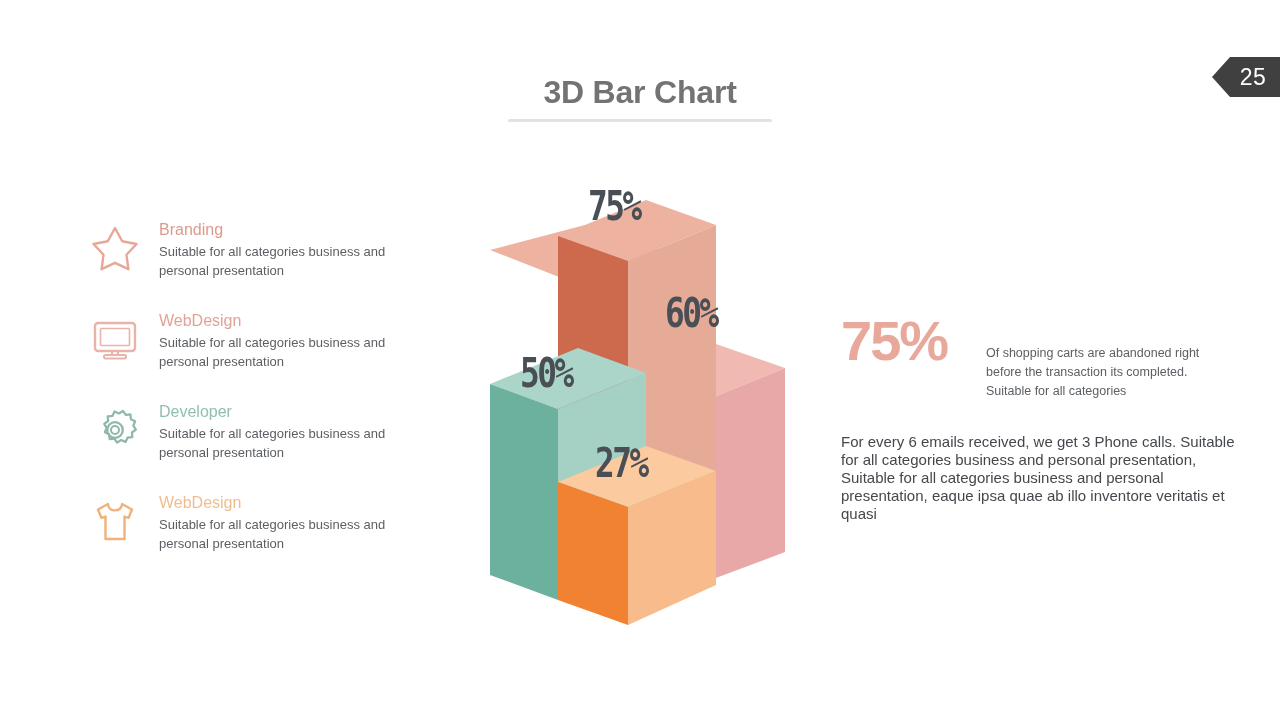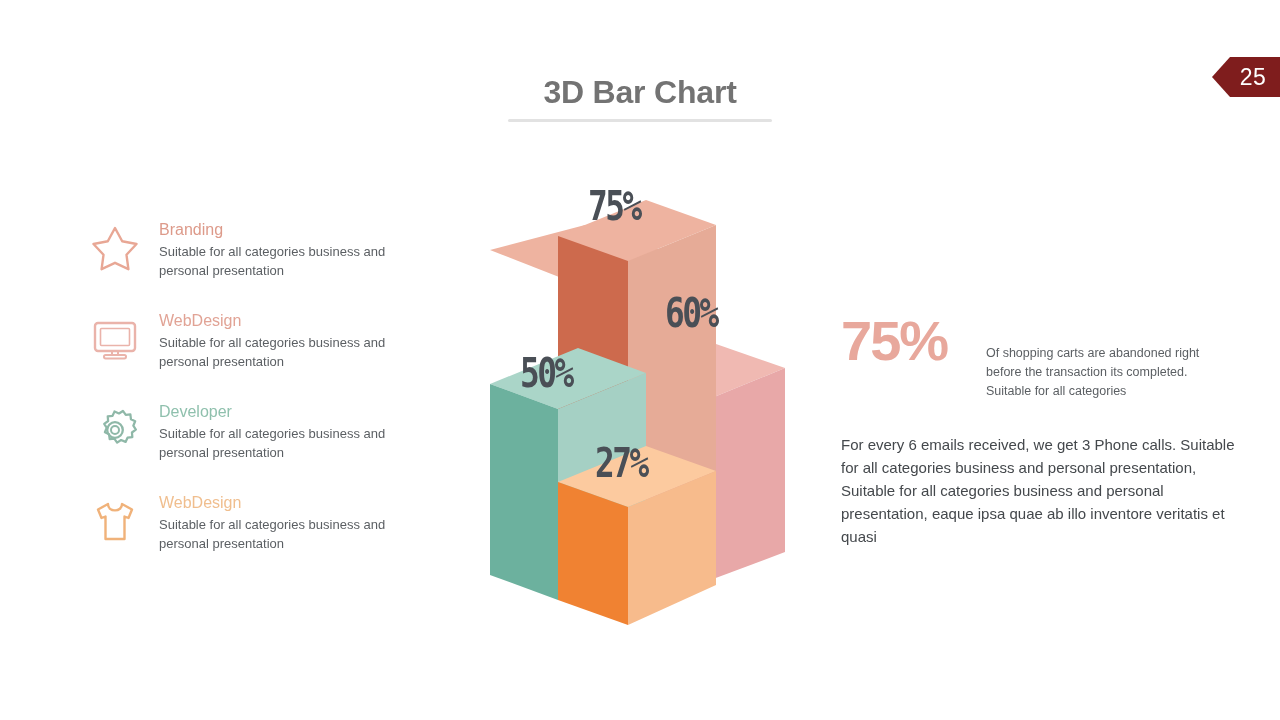--- a/index.html
+++ b/index.html
@@ -16,21 +16,21 @@
     -webkit-font-smoothing: antialiased;
   }
 
   
   #page-badge {
     position: absolute;
     top: 57px;
     left: 1212px;
     width: 68px;
     height: 40px;
-    background: #7f1d1d;
+    background: #404040;
     clip-path: polygon(18px 0, 100% 0, 100% 100%, 18px 100%, 0 50%);
     display: flex;
     align-items: center;
     justify-content: center;
   }
   #page-badge .num {
     color: #ffffff;
     font-size: 23px;
     font-weight: 400;
     letter-spacing: 0.5px;
@@ -152,21 +152,21 @@
     left: 145px;
     top: 36px;
     width: 250px;
     font-size: 12.5px;
     line-height: 19px;
     color: #5b5f63;
   }
   #body-paragraph {
     margin-top: 49px;
     font-size: 15px;
-    line-height: 23px;
+    line-height: 18px;
     color: #44484c;
     width: 395px;
   }
 </style>
 </head>
 <body>
 
 <div id="page-badge">
   <span class="num">25</span>
 </div>

